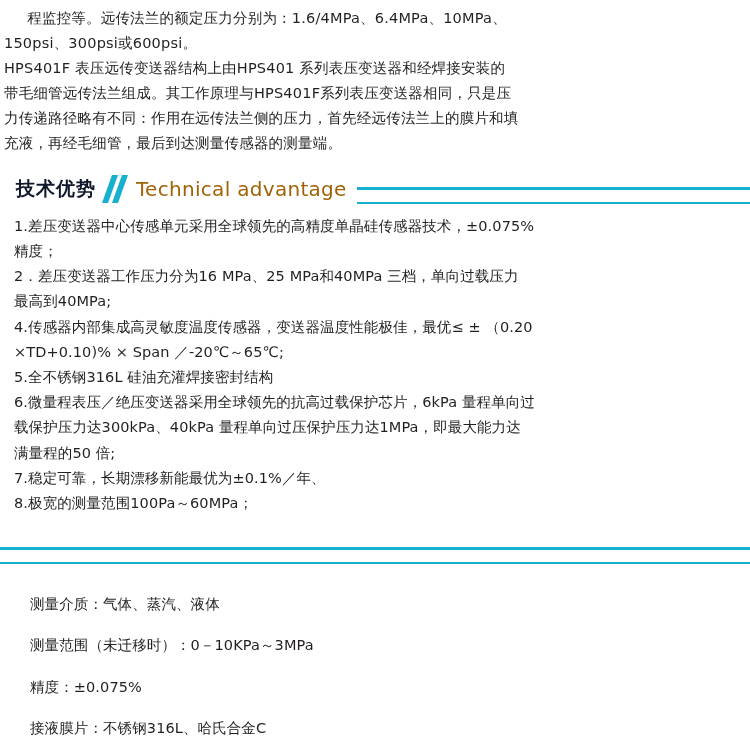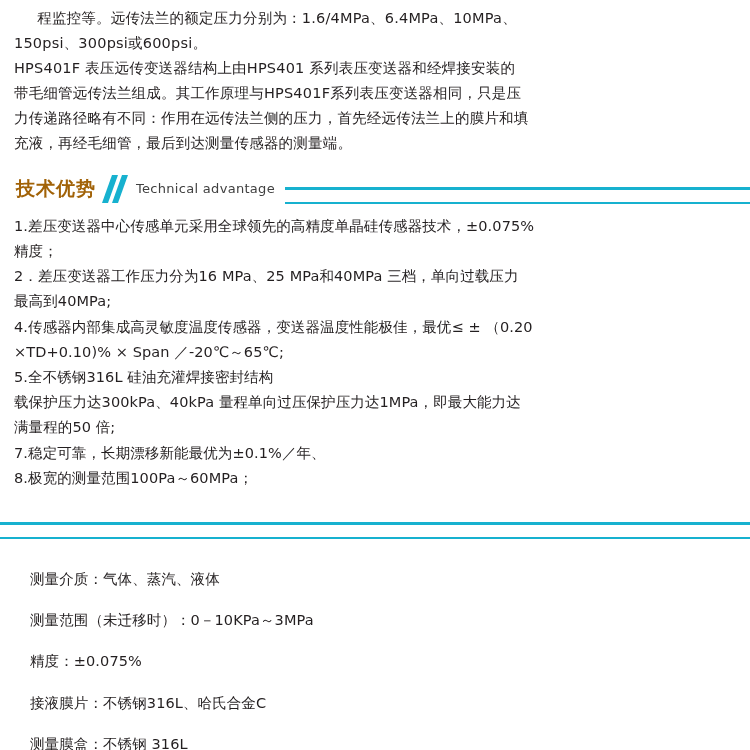--- a/index.html
+++ b/index.html
@@ -14,21 +14,21 @@
     color: #231f20;
     overflow: hidden;
   }
   .page {
     position: relative;
     width: 750px;
     height: 750px;
     box-sizing: border-box;
   }
   .intro {
-    padding: 6px 14px 0 14px;
+    padding: 6px 14px 0 4px;
     font-size: 14.5px;
     line-height: 1.72;
     letter-spacing: 0.2px;
   }
   .intro p {
     margin: 0;
   }
   .intro .indent {
     text-indent: 1.6em;
   }
@@ -63,39 +63,39 @@
     align-items: stretch;
     height: 34px;
   }
   .head-cn {
     background: #ffffff;
     display: flex;
     align-items: center;
     padding: 0 2px 0 16px;
     font-size: 19px;
     font-weight: bold;
-    color: #a16207;
+    color: #0f172a;
     letter-spacing: 1px;
     position: relative;
     z-index: 2;
   }
   .head-slash {
     position: relative;
     z-index: 2;
     background: #ffffff;
     width: 34px;
   }
   .head-slash svg { display: block; }
   .head-en {
     background: #ffffff;
     display: flex;
     align-items: center;
     padding: 0 10px 0 4px;
-    font-size: 13px;
-    color: #404040;
+    font-size: 20px;
+    color: #a16207;
     position: relative;
     z-index: 2;
     letter-spacing: 0.3px;
   }
 
   .body-list {
     padding: 0 14px;
     font-size: 14.5px;
     line-height: 1.74;
     letter-spacing: 0.1px;
@@ -140,20 +140,21 @@
   </div>
 
   <div class="body-list">
     <p>1.差压变送器中心传感单元采用全球领先的高精度单晶硅传感器技术，±0.075%</p>
     <p>精度；</p>
     <p>2．差压变送器工作压力分为16 MPa、25 MPa和40MPa 三档，单向过载压力</p>
     <p>最高到40MPa;</p>
     <p>4.传感器内部集成高灵敏度温度传感器，变送器温度性能极佳，最优≤ ± （0.20</p>
     <p>×TD+0.10)% × Span ／-20℃～65℃;</p>
     <p>5.全不锈钢316L 硅油充灌焊接密封结构</p>
+    <p>6.微量程表压／绝压变送器采用全球领先的抗高过载保护芯片，6kPa 量程单向过</p>
     <p>载保护压力达300kPa、40kPa 量程单向过压保护压力达1MPa，即最大能力达</p>
     <p>满量程的50 倍;</p>
     <p>7.稳定可靠，长期漂移新能最优为±0.1%／年、</p>
     <p>8.极宽的测量范围100Pa～60MPa；</p>
   </div>
 
   <div class="section-head">
     <div class="rule"></div>
     <div class="rule-under"></div>
   </div>

